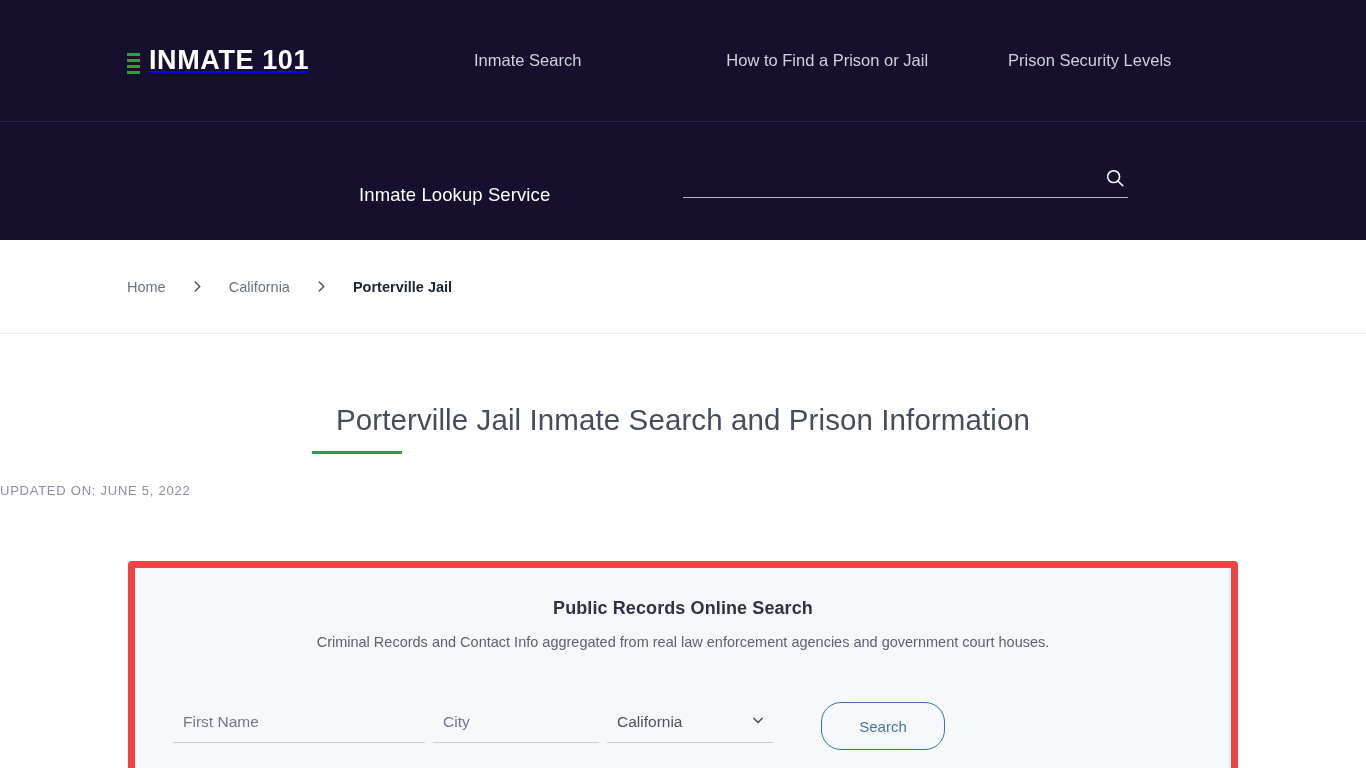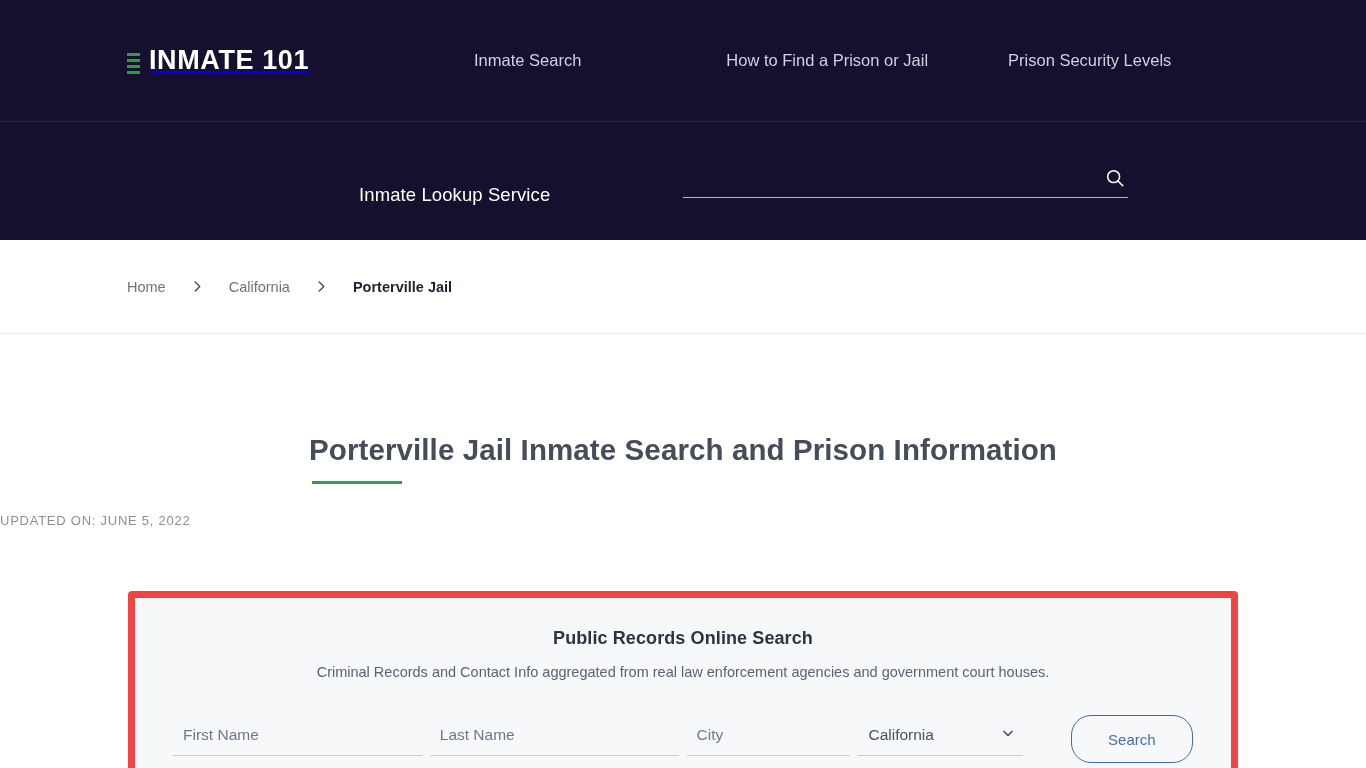--- a/index.html
+++ b/index.html
@@ -173,25 +173,24 @@
   
   .page-main { background: #fff; }
 
   .page-title-wrap {
     padding-top: 68px;
     text-align: center;
   }
 
   .page-title {
     font-size: 29.5px;
-    font-weight: 700;
+    font-weight: 400;
     color: #454c5a;
     letter-spacing: 0.1px;
     line-height: 1.2;
-    margin-top: 30px;
   }
 
   .title-accent {
     width: 90px;
     height: 3px;
     background: #2ba14a;
     margin: 14px 0 0 312px;
   }
 
   .updated-on {
@@ -223,21 +222,21 @@
 
   .card-subtitle {
     text-align: center;
     margin-top: 15px;
     font-size: 14.5px;
     color: #5c6270;
     font-weight: 400;
   }
 
   .card-form {
-    margin-top: 35px;
+    margin-top: 52px;
     display: flex;
     align-items: center;
   }
 
   .field {
     border-bottom: 1px solid #c9ccd3;
     padding: 0 0 8px 10px;
   }
   .field input,
   .field select {
@@ -356,23 +355,20 @@
   <section class="records-card">
     <h2 class="card-title">Public Records Online Search</h2>
     <p class="card-subtitle">Criminal Records and Contact Info aggregated from real law enforcement agencies and government court houses.</p>
 
     <form class="card-form">
 
       <div class="field field-first">
         <input type="text" placeholder="First Name" style="">
       </div>
 
-      <div class="field field-last">
-        <input type="text" placeholder="Last Name" style="">
-      </div>
 
       <div class="field field-city">
         <input type="text" placeholder="City" style="">
       </div>
 
       <div class="field field-state">
         <select>
           <option>California</option>
         </select>
         <span class="select-caret">

